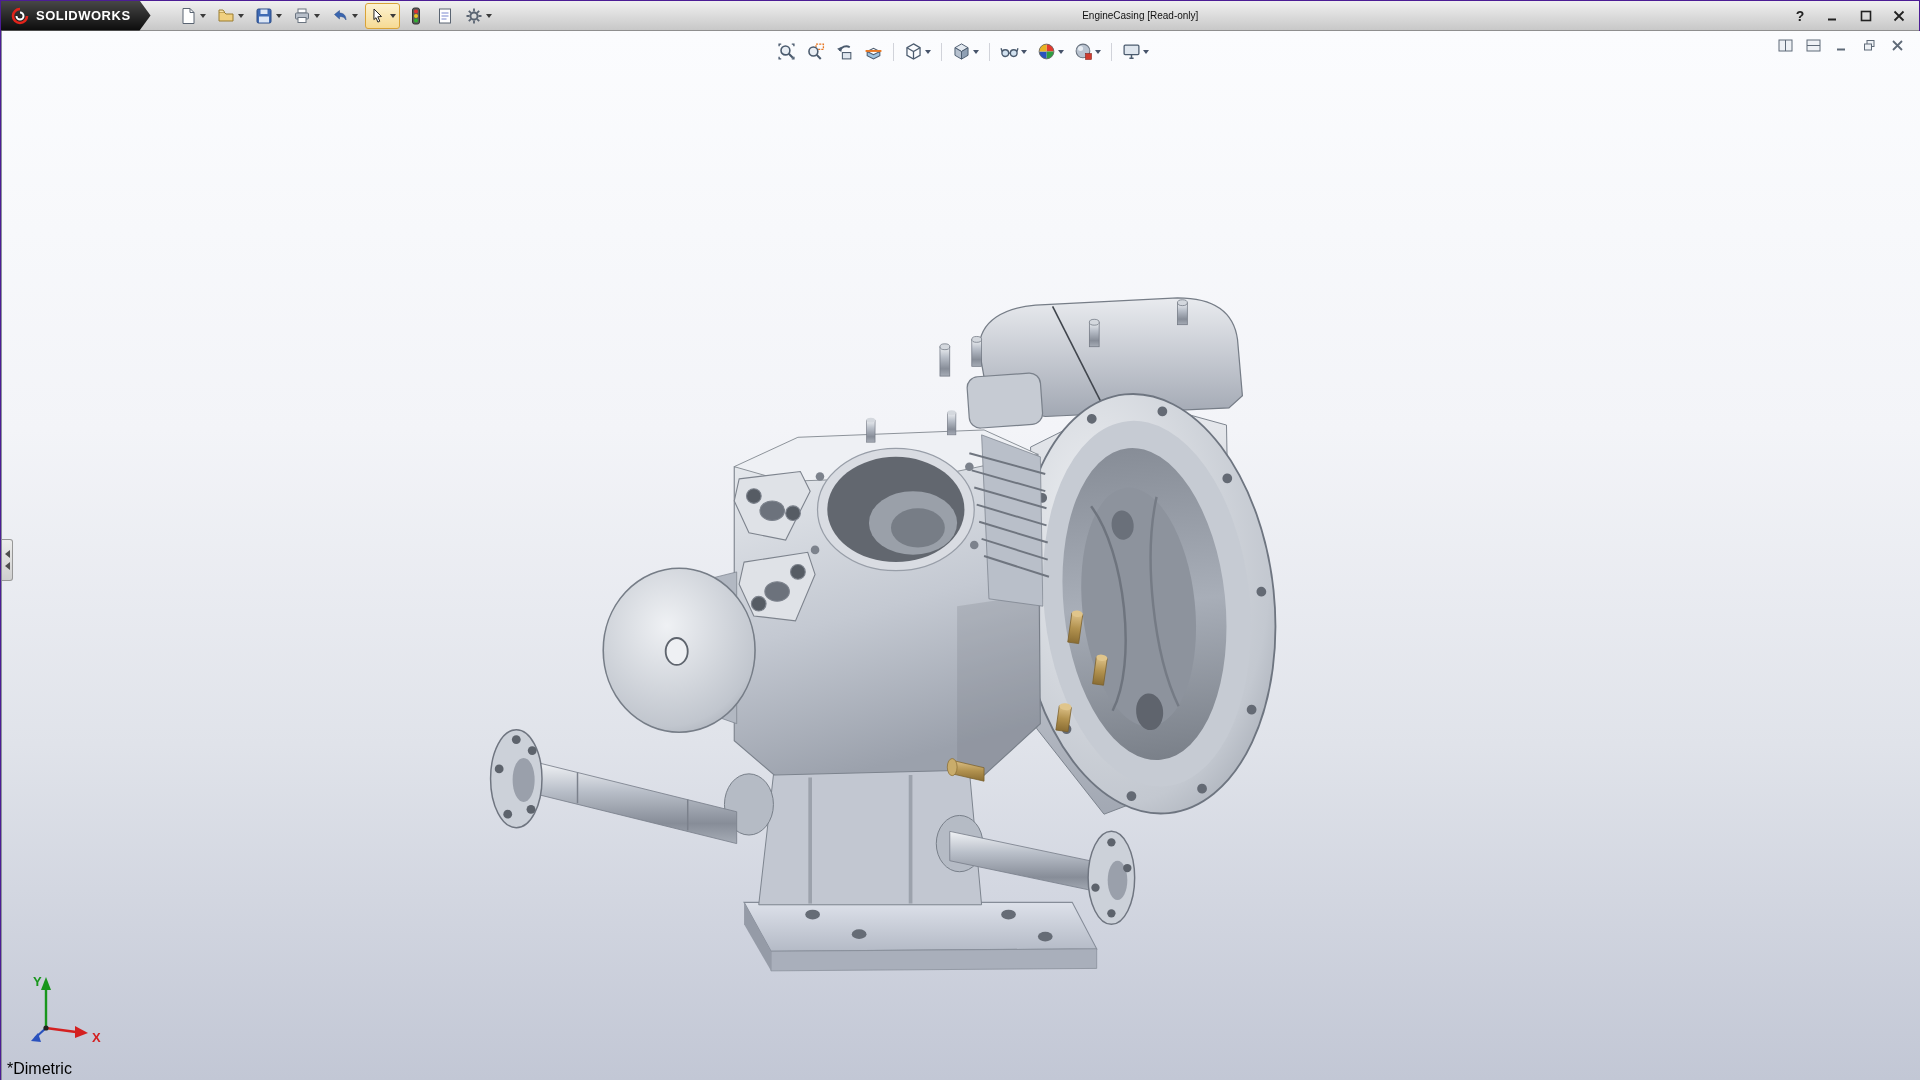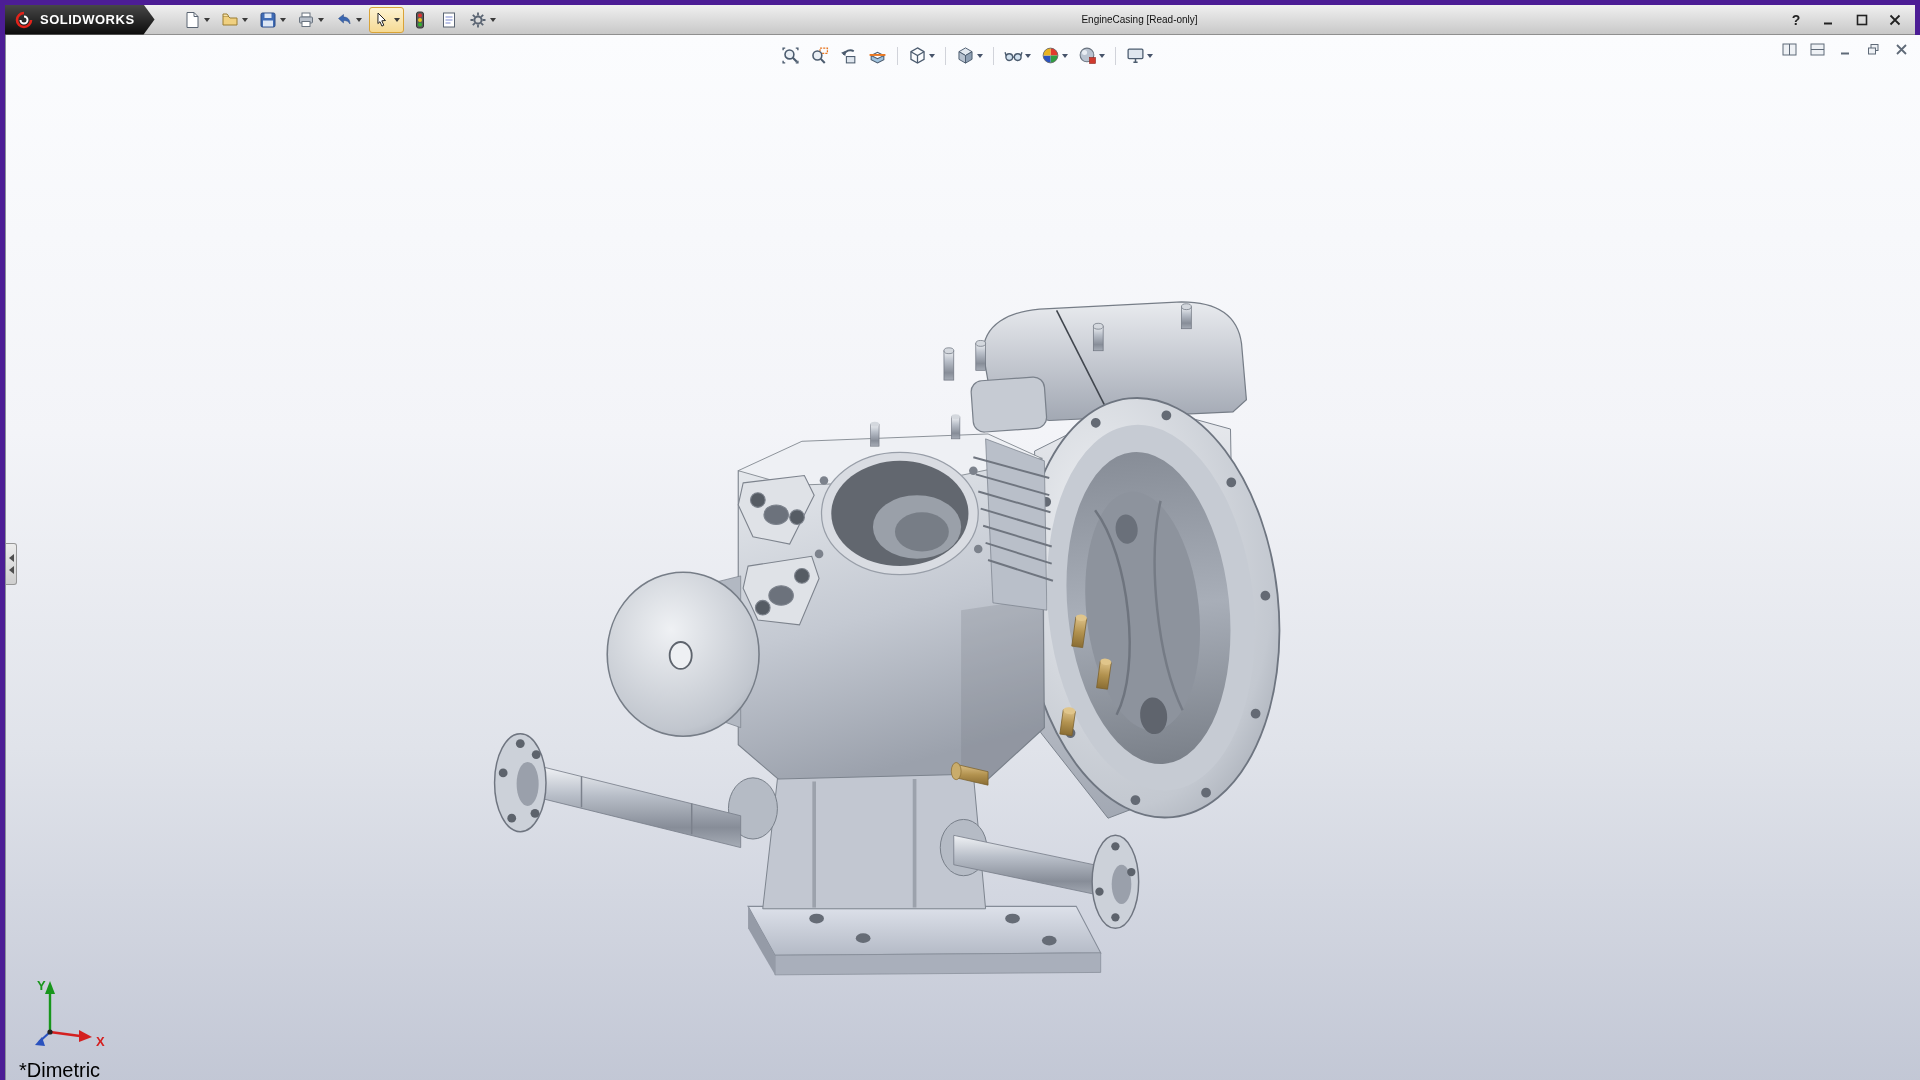--- a/index.html
+++ b/index.html
@@ -1,18 +1,18 @@
 <!DOCTYPE html>
 <html><head>
 <meta charset="utf-8">
 <style>
   *{box-sizing:border-box;margin:0;padding:0}
   html,body{width:1920px;height:1080px;overflow:hidden}
   body{font-family:"Liberation Sans",sans-serif;background:#808080}
-  .app{position:relative;width:1920px;height:1080px;background:#d6d6d6;border:5px solid #4c1d95}
+  .app{position:relative;width:1920px;height:1080px;background:#d6d6d6;border:1px solid #4c1d95}
 
   
   .titlebar{position:absolute;top:0;left:0;width:100%;height:30px;
     background:linear-gradient(#f0f0f0,#dadada 55%,#c8c8c8);
     border-bottom:1px solid #8f8f8f;display:flex;align-items:center;z-index:30}
   .logo{height:30px;display:flex;align-items:center;gap:7px;padding:0 20px 0 10px;
     background:linear-gradient(#474747,#0b0b0b);
     clip-path:polygon(0 0,calc(100% - 11px) 0,100% 50%,calc(100% - 11px) 100%,0 100%)}
   .brand{color:#fff;font-size:13px;font-weight:bold;letter-spacing:.5px}
   .tb{display:flex;align-items:center;margin-left:24px;gap:3px}
@@ -40,21 +40,21 @@
   .doc-controls{position:absolute;top:5px;right:12px;display:flex;gap:7px;z-index:20}
   .dc{width:21px;height:19px;display:flex;align-items:center;justify-content:center}
 
   
   .edge-tab{position:absolute;left:0;top:48.4%;width:11px;height:42px;
     background:linear-gradient(#ececec,#cfcfcf);border:1px solid #979797;border-left:none;
     border-radius:0 3px 3px 0;display:flex;flex-direction:column;align-items:center;justify-content:center;gap:4px;z-index:20}
   .tri-l{width:0;height:0;border-top:4px solid transparent;border-bottom:4px solid transparent;border-right:5px solid #4e4e4e}
 
   .triad{position:absolute;left:22px;bottom:26px;z-index:15}
-  .view-label{position:absolute;left:13px;bottom:2px;font-size:20px;color:#000;z-index:15}
+  .view-label{position:absolute;left:5px;bottom:2px;font-size:16px;color:#000;z-index:15}
 </style>
 </head>
 <body>
 
 <div class="app">
 
   <div class="titlebar">
     <div class="logo">
       <svg width="18" height="18" viewBox="0 0 18 18">
         <path d="M9 2 a7 7 0 1 0 7 7" stroke="#e2231a" stroke-width="2.6" fill="none"></path>

